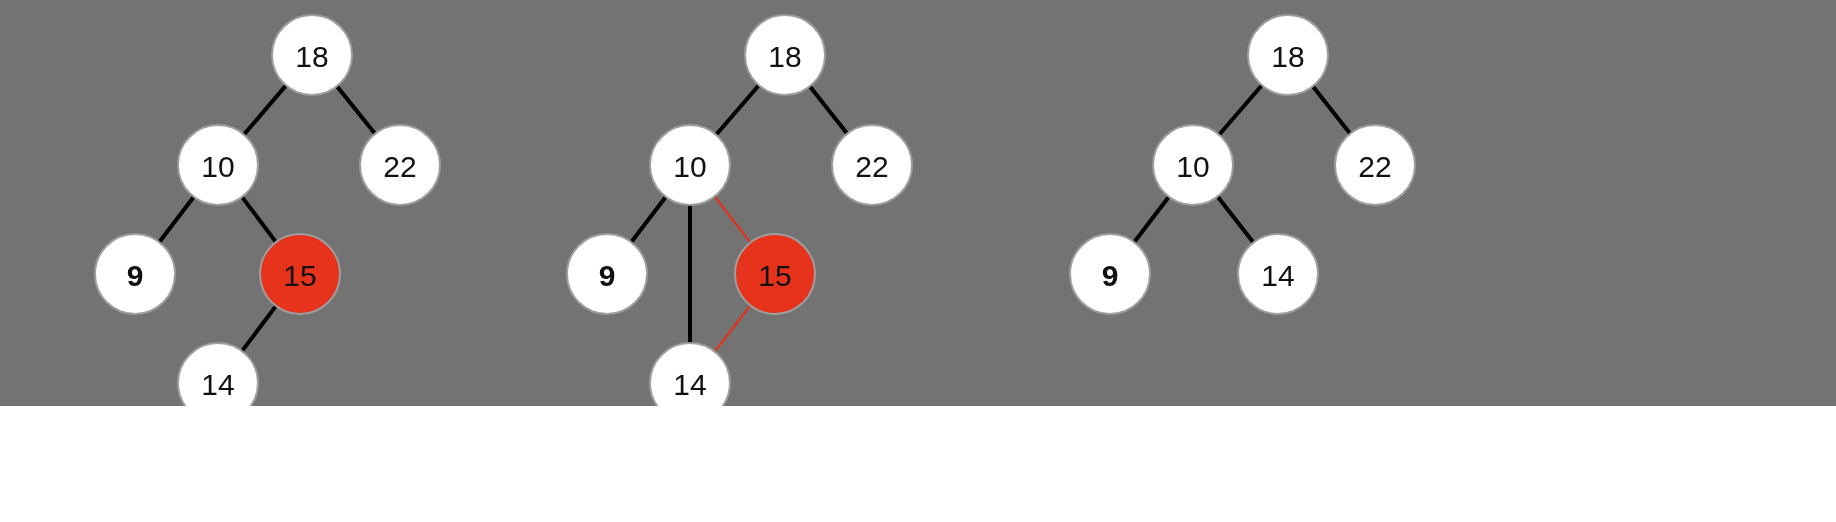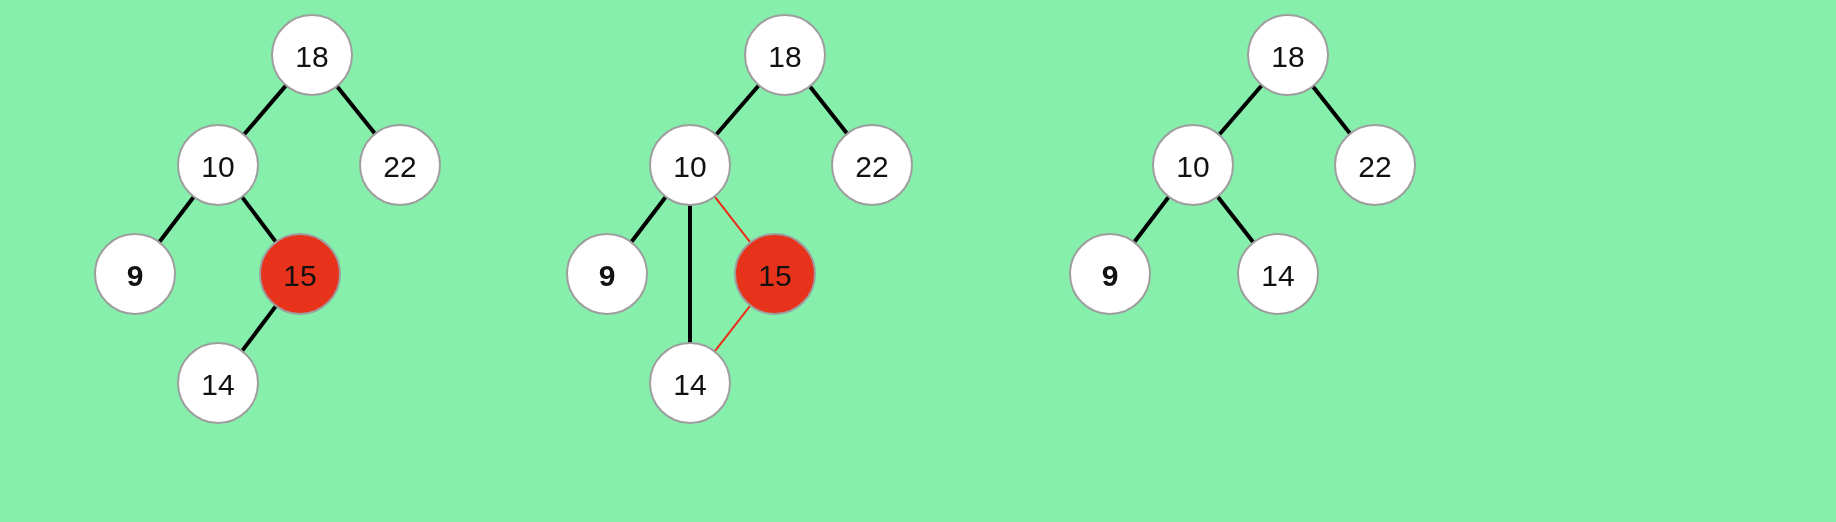--- a/index.html
+++ b/index.html
@@ -40,21 +40,21 @@
     fill: #111111;
     user-select: none;
   }
   .node-label-bold {
     font-weight: bold;
   }
 </style>
 </head>
 <body>
 
-<div id="canvas-wrap" style="width: 1836px; height: 522px; background: #86efac;">
+<div id="canvas-wrap" style="width: 1836px; height: 406px; background: #737373;">
   <svg id="tree-svg" viewBox="0 0 1836 522" xmlns="http://www.w3.org/2000/svg">
     <g id="edges-layer">
         <line x1="287.31321155187845" y1="83.88879499248267" x2="242.68678844812155" y2="136.11120500751733" stroke="#000000" stroke-width="4" class="edge-line"></line>
         <line x1="335.73841180706813" y1="84.67301475883515" x2="376.26158819293187" y2="135.32698524116483" stroke="#000000" stroke-width="4" class="edge-line"></line>
         <line x1="194.97871546107697" y1="195.23277126195916" x2="158.02128453892303" y2="243.76722873804084" stroke="#000000" stroke-width="4" class="edge-line"></line>
         <line x1="240.84455022258803" y1="195.36653627148894" x2="277.155449777412" y2="243.63346372851106" stroke="#000000" stroke-width="4" class="edge-line"></line>
         <line x1="277.155449777412" y1="304.36653627148894" x2="240.84455022258803" y2="352.63346372851106" stroke="#000000" stroke-width="4" class="edge-line"></line>
         <line x1="760.1624449268485" y1="83.75927429522807" x2="714.8375550731515" y2="136.24072570477193" stroke="#000000" stroke-width="4" class="edge-line"></line>
         <line x1="808.572829178078" y1="84.80472654699513" x2="848.427170821922" y2="135.19527345300486" stroke="#000000" stroke-width="4" class="edge-line"></line>
         <line x1="666.978715461077" y1="195.23277126195916" x2="630.021284538923" y2="243.76722873804084" stroke="#000000" stroke-width="4" class="edge-line"></line>

